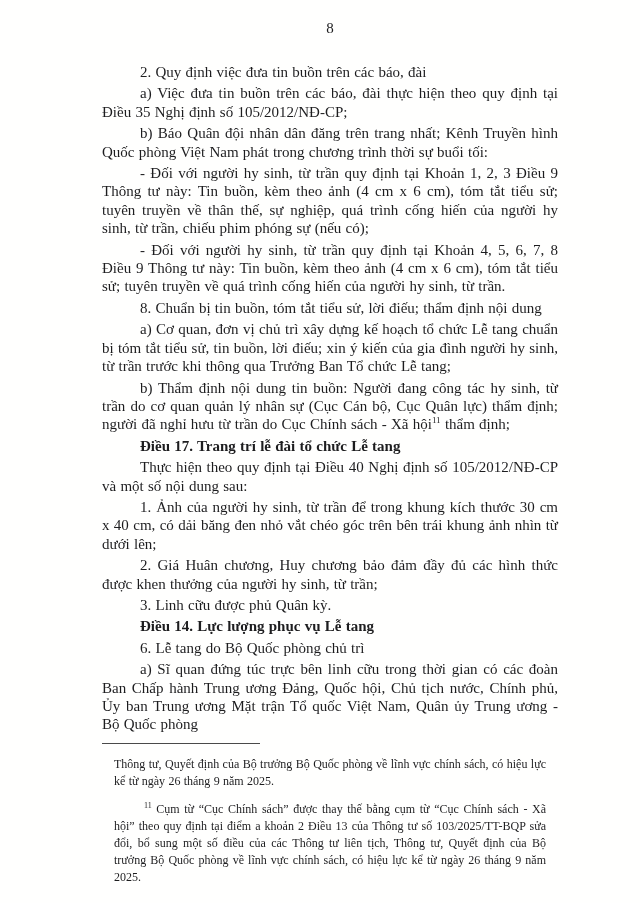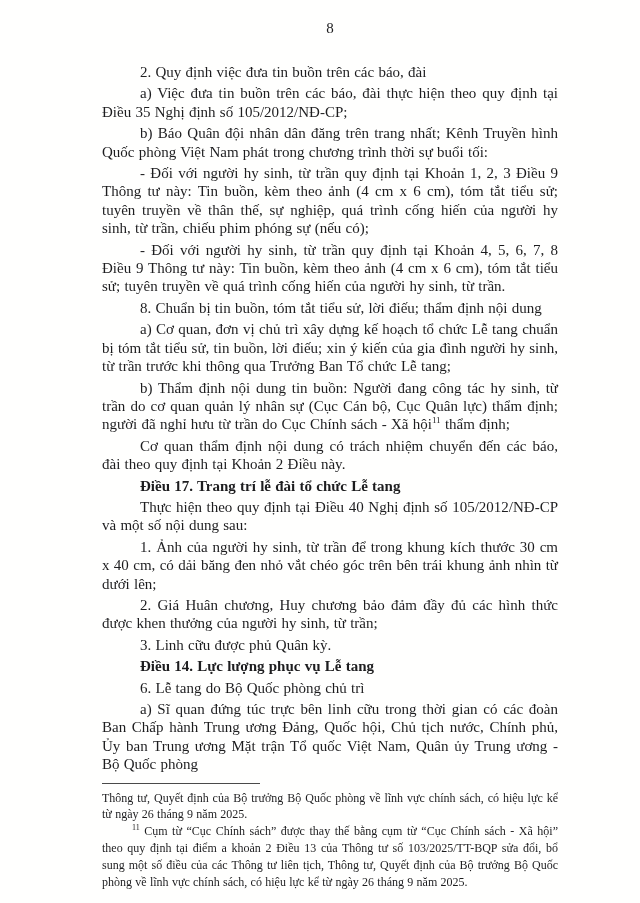--- a/index.html
+++ b/index.html
@@ -43,21 +43,21 @@
   .fnsep {
     border: 0;
     border-top: 1.5px solid #4a4a4a;
     width: 158px;
     margin: 9px 0 6px 0;
   }
   .footnote {
     font-size: 12px;
     line-height: 16.8px;
     text-align: justify;
-    margin: 0;
+    margin: 12px;
     word-spacing: 0.3px;
   }
   .fn-indent {
     text-indent: 30px;
   }
   .footnote sup {
     font-size: 8px;
     line-height: 0;
     vertical-align: super;
   }
@@ -70,21 +70,20 @@
   <div class="pageno">8</div>
 
   <p class="para">2. Quy định việc đưa tin buồn trên các báo, đài</p>
   <p class="para">a) Việc đưa tin buồn trên các báo, đài thực hiện theo quy định tại Điều 35 Nghị định số 105/2012/NĐ-CP;</p>
   <p class="para">b) Báo Quân đội nhân dân đăng trên trang nhất; Kênh Truyền hình Quốc phòng Việt Nam phát trong chương trình thời sự buổi tối:</p>
   <p class="para">- Đối với người hy sinh, từ trần quy định tại Khoản 1, 2, 3 Điều 9 Thông tư này: Tin buồn, kèm theo ảnh (4 cm x 6 cm), tóm tắt tiểu sử; tuyên truyền về thân thế, sự nghiệp, quá trình cống hiến của người hy sinh, từ trần, chiếu phim phóng sự (nếu có);</p>
   <p class="para">- Đối với người hy sinh, từ trần quy định tại Khoản 4, 5, 6, 7, 8 Điều 9 Thông tư này: Tin buồn, kèm theo ảnh (4 cm x 6 cm), tóm tắt tiểu sử; tuyên truyền về quá trình cống hiến của người hy sinh, từ trần.</p>
   <p class="para">8. Chuẩn bị tin buồn, tóm tắt tiểu sử, lời điếu; thẩm định nội dung</p>
   <p class="para">a) Cơ quan, đơn vị chủ trì xây dựng kế hoạch tổ chức Lễ tang chuẩn bị tóm tắt tiểu sử, tin buồn, lời điếu; xin ý kiến của gia đình người hy sinh, từ trần trước khi thông qua Trưởng Ban Tổ chức Lễ tang;</p>
   <p class="para"><span>b) Thẩm định nội dung tin buồn: Người đang công tác hy sinh, từ trần do cơ quan quản lý nhân sự (Cục Cán bộ, Cục Quân lực) thẩm định; người đã nghỉ hưu từ trần do Cục Chính sách - Xã hội</span><sup>11</sup><span> thẩm định;</span></p>
-  <p class="para">Cơ quan thẩm định nội dung có trách nhiệm chuyển đến các báo, đài theo quy định tại Khoản 2 Điều này.</p>
   <p class="para heading">Điều 17. Trang trí lễ đài tổ chức Lễ tang</p>
   <p class="para">Thực hiện theo quy định tại Điều 40 Nghị định số 105/2012/NĐ-CP và một số nội dung sau:</p>
   <p class="para">1. Ảnh của người hy sinh, từ trần để trong khung kích thước 30 cm x 40 cm, có dải băng đen nhỏ vắt chéo góc trên bên trái khung ảnh nhìn từ dưới lên;</p>
   <p class="para">2. Giá Huân chương, Huy chương bảo đảm đầy đủ các hình thức được khen thưởng của người hy sinh, từ trần;</p>
   <p class="para">3. Linh cữu được phủ Quân kỳ.</p>
   <p class="para heading">Điều 14. Lực lượng phục vụ Lễ tang</p>
   <p class="para">6. Lễ tang do Bộ Quốc phòng chủ trì</p>
   <p class="para">a) Sĩ quan đứng túc trực bên linh cữu trong thời gian có các đoàn Ban Chấp hành Trung ương Đảng, Quốc hội, Chủ tịch nước, Chính phủ, Ủy ban Trung ương Mặt trận Tổ quốc Việt Nam, Quân ủy Trung ương - Bộ Quốc phòng</p>
 
   <hr class="fnsep">

